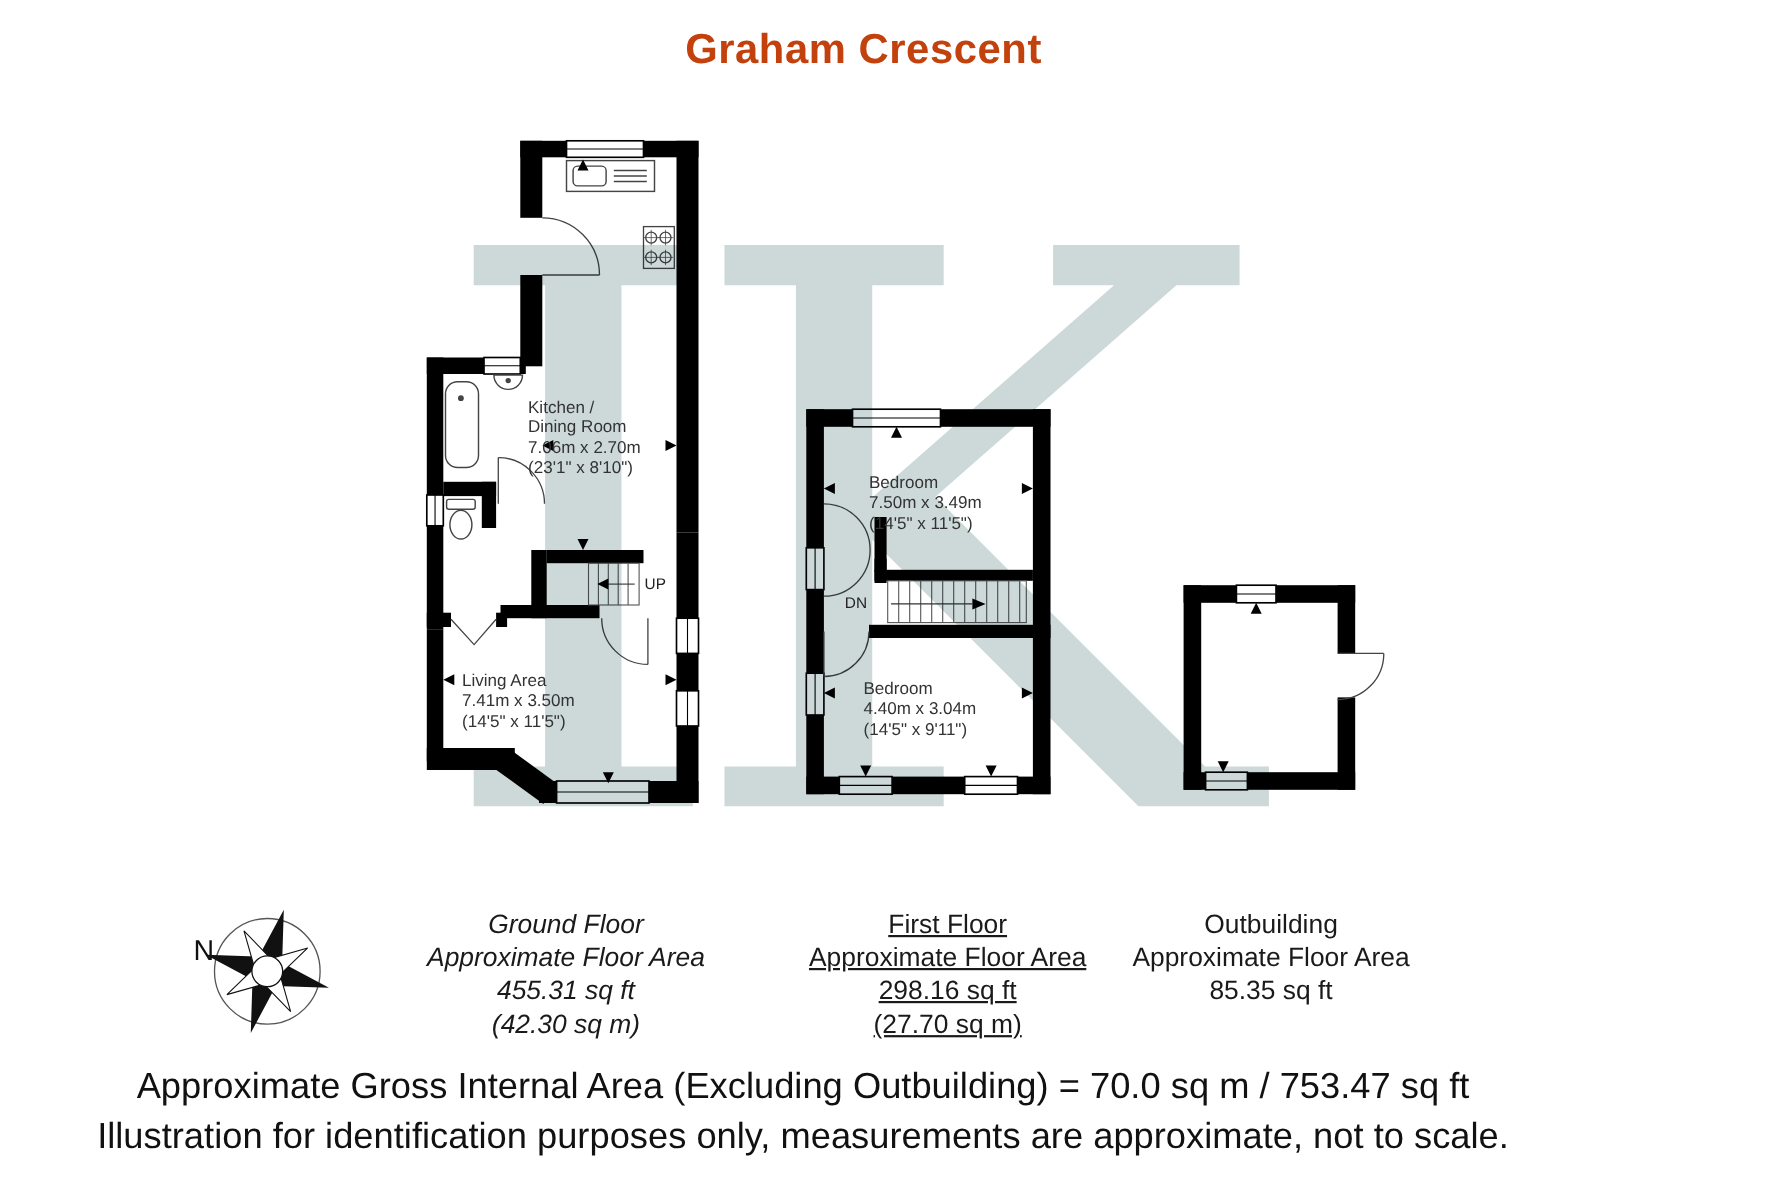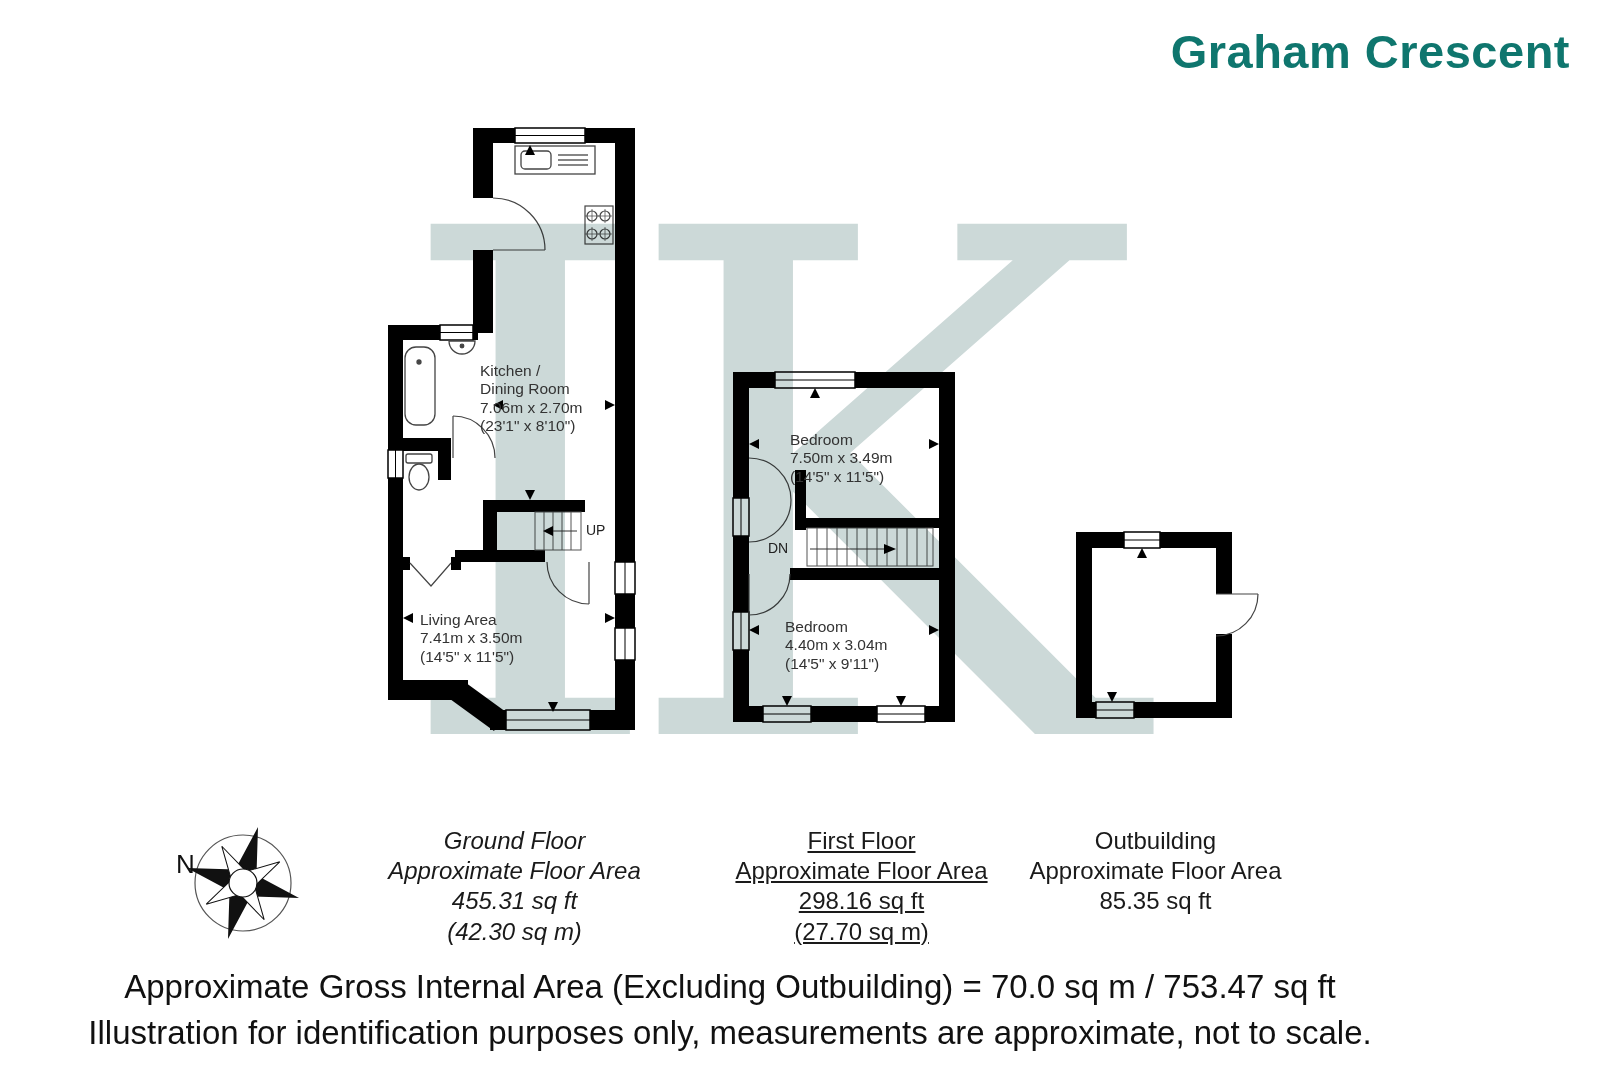--- a/index.html
+++ b/index.html
@@ -1,19 +1,19 @@
 <!DOCTYPE html>
 <html><head>
 <meta charset="utf-8">
 <style>
   html,body{margin:0;padding:0;background:#fff;}
   .canvas{position:relative;width:1620px;height:1080px;background:#fff;overflow:hidden;
           font-family:"Liberation Sans",sans-serif;color:#222;}
-  .title{position:absolute;left:0;top:24px;width:1570px;text-align:right;
-         font-size:47px;font-weight:bold;color:#0f766e;letter-spacing:.5px;}
+  .title{position:absolute;left:0;top:24px;width:1570px;text-align:center;
+         font-size:38px;font-weight:bold;color:#c2410c;letter-spacing:.5px;}
   svg.plans{position:absolute;left:0;top:0;}
   .watermark{position:absolute;left:0;top:0;width:1620px;height:1080px;
              mix-blend-mode:multiply;pointer-events:none;
              font-family:"DejaVu Serif",serif;line-height:1;}
   .wm-l{position:absolute;top:142px;font-size:700px;}
   .wm-i{left:392px;}
   .wm-k{left:620px;}
   .rlabel{position:absolute;text-align:left;font-size:15.5px;line-height:1.18;color:#333;}
   .small-tag{position:absolute;font-size:14px;color:#222;}
   .north{position:absolute;left:176px;top:849px;font-size:26px;color:#111;}

